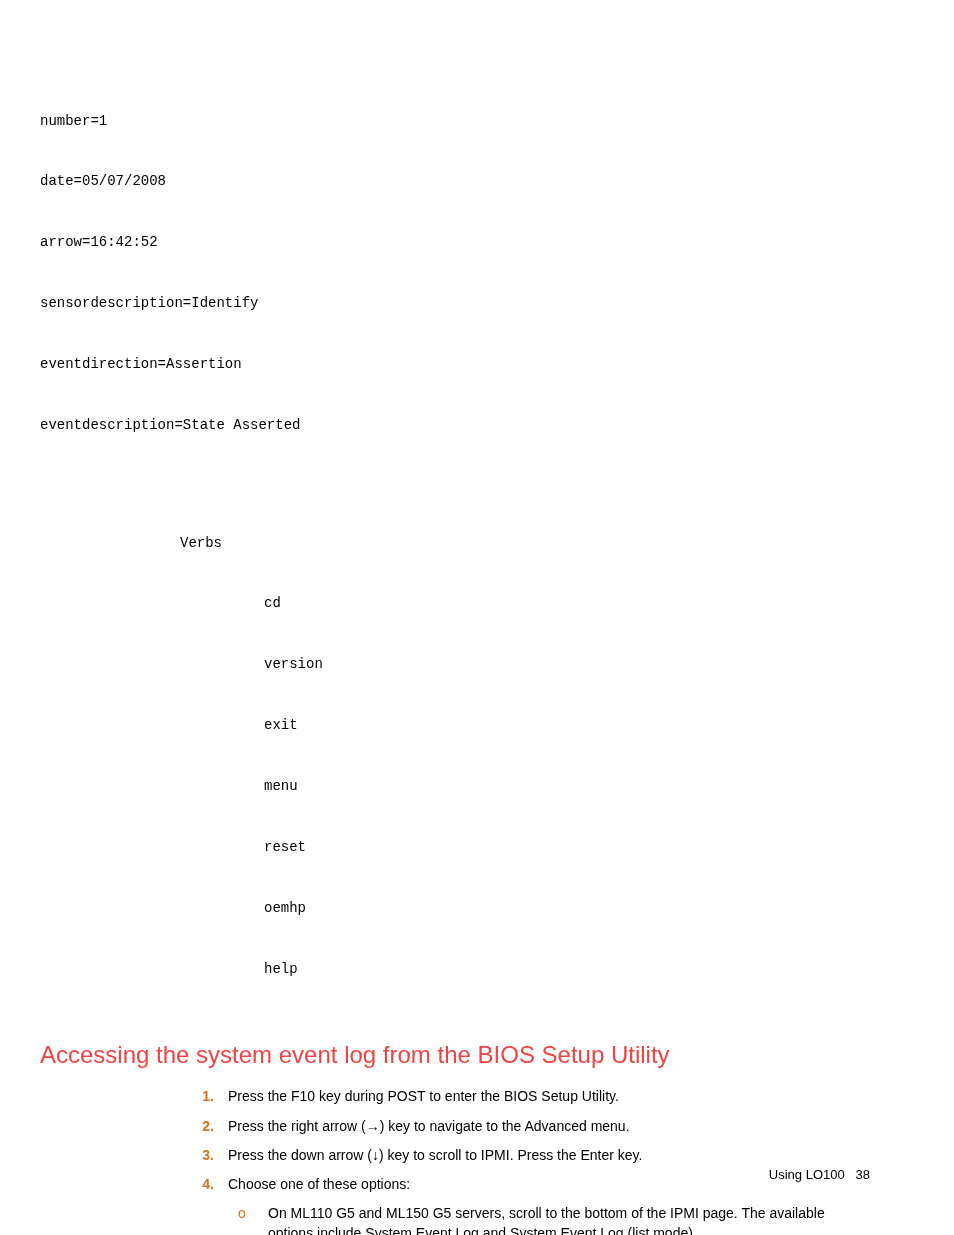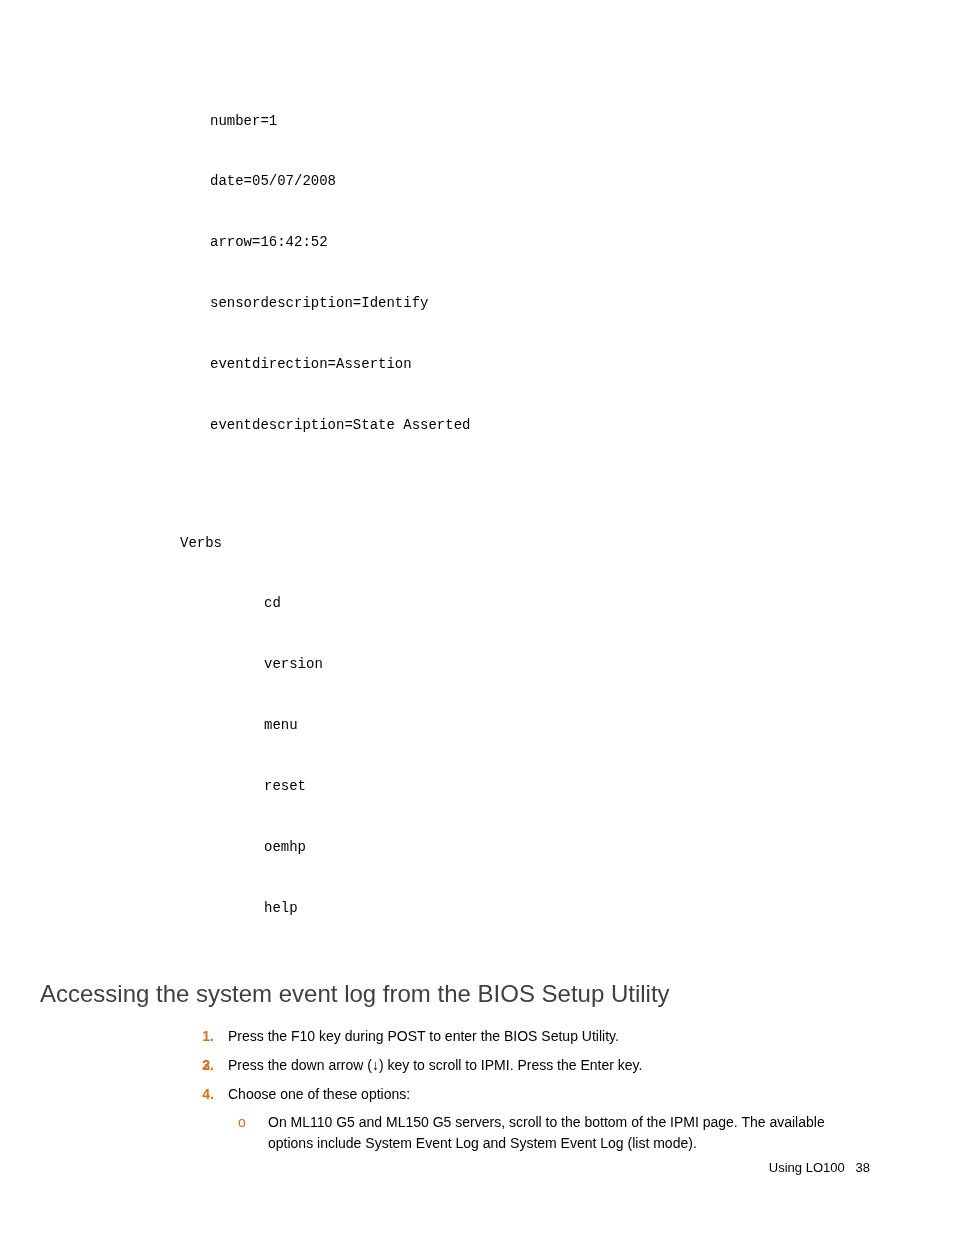--- a/index.html
+++ b/index.html
@@ -17,35 +17,34 @@
   .page {
     padding: 70px 84px 40px 40px;
     box-sizing: border-box;
   }
   .mono {
     font-family: "Courier New", Courier, monospace;
     font-size: 14px;
     white-space: pre;
   }
   .mono-block1 {
-    margin-left: 170px;
     margin-bottom: 16px;
   }
   .mono-block2 {
     margin-left: 140px;
     margin-bottom: 18px;
   }
   .mono-verb {
     margin-left: 84px;
   }
   h2 {
     font-family: Arial, Helvetica, sans-serif;
     font-weight: 300;
     font-size: 24px;
-    color: #404040;
+    color: #ef4444;
     margin: 14px 0 14px 0;
   }
   ol.numbered {
     list-style: none;
     padding: 0;
     margin: 0 0 0 146px;
   }
   ol.numbered > li {
     position: relative;
     padding-left: 42px;
@@ -72,21 +71,21 @@
   }
   ul.circ > li > .marker {
     position: absolute;
     left: 10px;
     top: 0;
     color: #d7721f;
     font-size: 14px;
   }
   .footer {
     position: absolute;
-    bottom: 57px;
+    bottom: 50px;
     right: 84px;
     font-size: 13px;
   }
   b { font-weight: normal; }
 </style>
 </head>
 <body>
 
 <div class="page">
 
@@ -96,35 +95,37 @@
     <div>arrow=16:42:52</div>
     <div>sensordescription=Identify</div>
     <div>eventdirection=Assertion</div>
     <div>eventdescription=State Asserted</div>
   </div>
 
   <div class="mono mono-block2">
     <div>Verbs</div>
     <div class="mono-verb">cd</div>
     <div class="mono-verb">version</div>
+    <div class="mono-verb">exit</div>
     <div class="mono-verb">menu</div>
     <div class="mono-verb">reset</div>
     <div class="mono-verb">oemhp</div>
     <div class="mono-verb">help</div>
   </div>
 
   <h2>Accessing the system event log from the BIOS Setup Utility</h2>
 
   <ol class="numbered">
     <li>
       <span class="marker">1.</span>
       <span><span>Press the </span><b>F10</b><span> key during POST to enter the BIOS Setup Utility.</span></span>
     </li>
     <li>
       <span class="marker">2.</span>
+      <span>Press the right arrow (→) key to navigate to the Advanced menu.</span>
     </li>
     <li>
       <span class="marker">3.</span>
       <span><span>Press the down arrow (↓) key to scroll to IPMI. Press the </span><b>Enter</b><span> key.</span></span>
     </li>
     <li>
       <span class="marker">4.</span>
       <span>Choose one of these options:</span>
       <ul class="circ">
         <li>

